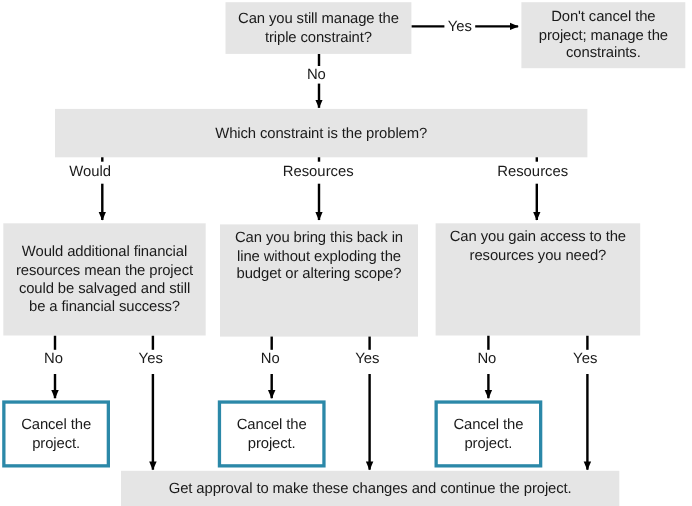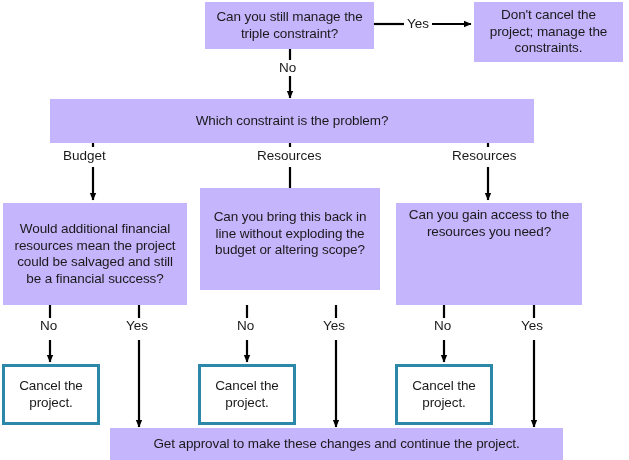--- a/index.html
+++ b/index.html
@@ -21,21 +21,21 @@
     display: flex;
     align-items: center;
     justify-content: center;
     text-align: center;
     color: #1a1a1a;
     font-size: 13.5px;
     line-height: 16.5px;
     letter-spacing: -0.1px;
   }
   .fill {
-    background: #c4b5fd;
+    background: #e5e5e5;
   }
   .outlined {
     background: #ffffff;
     border: 3px solid #2b88a8;
     justify-content: center;
   }
   .edge-label {
     position: absolute;
     font-size: 13.5px;
     color: #1a1a1a;
@@ -103,21 +103,21 @@
   </div>
 
   <div class="node fill" style="left:50px; top:99px; width:484px; height:44px;">
     <span>Which constraint is the problem?</span>
   </div>
 
   <div class="node fill" style="left:3px; top:203px; width:184px; height:102px;">
     <span>Would additional financial resources mean the project could be salvaged and still be a financial success?</span>
   </div>
 
-  <div class="node fill" style="left:200px; top:188px; width:180px; height:102px; align-items:flex-start; padding-top:21px;">
+  <div class="node fill" style="left:200px; top:204px; width:180px; height:102px; align-items:flex-start; padding-top:4px;">
     <span>Can you bring this back in line without exploding the budget or altering scope?</span>
   </div>
 
   <div class="node fill" style="left:396px; top:203px; width:186px; height:102px; align-items:flex-start; padding-top:4px;text-align:center;">
     <span>Can you gain access to the resources you need?</span>
   </div>
 
   <div class="node outlined" style="left:2px; top:364px; width:98px; height:61px;">
     <span>Cancel the project.</span>
   </div>
@@ -130,21 +130,21 @@
     <span>Cancel the project.</span>
   </div>
 
   <div class="node fill" style="left:110px; top:428px; width:453px; height:32px;">
     <span>Get approval to make these changes and continue the project.</span>
   </div>
 
   <div class="edge-label" style="left:407px; top:16px;">Yes</div>
   <div class="edge-label" style="left:279px; top:60px;">No</div>
 
-  <div class="edge-label" style="left:63px; top:148px;">Budget</div>
+  <div class="edge-label" style="left:63px; top:148px;">Would</div>
   <div class="edge-label" style="left:257px; top:148px;">Resources</div>
   <div class="edge-label" style="left:452px; top:148px;">Resources</div>
 
   <div class="edge-label" style="left:40px; top:318px;">No</div>
   <div class="edge-label" style="left:126px; top:318px;">Yes</div>
 
   <div class="edge-label" style="left:237px; top:318px;">No</div>
   <div class="edge-label" style="left:323px; top:318px;">Yes</div>
 
   <div class="edge-label" style="left:434px; top:318px;">No</div>

